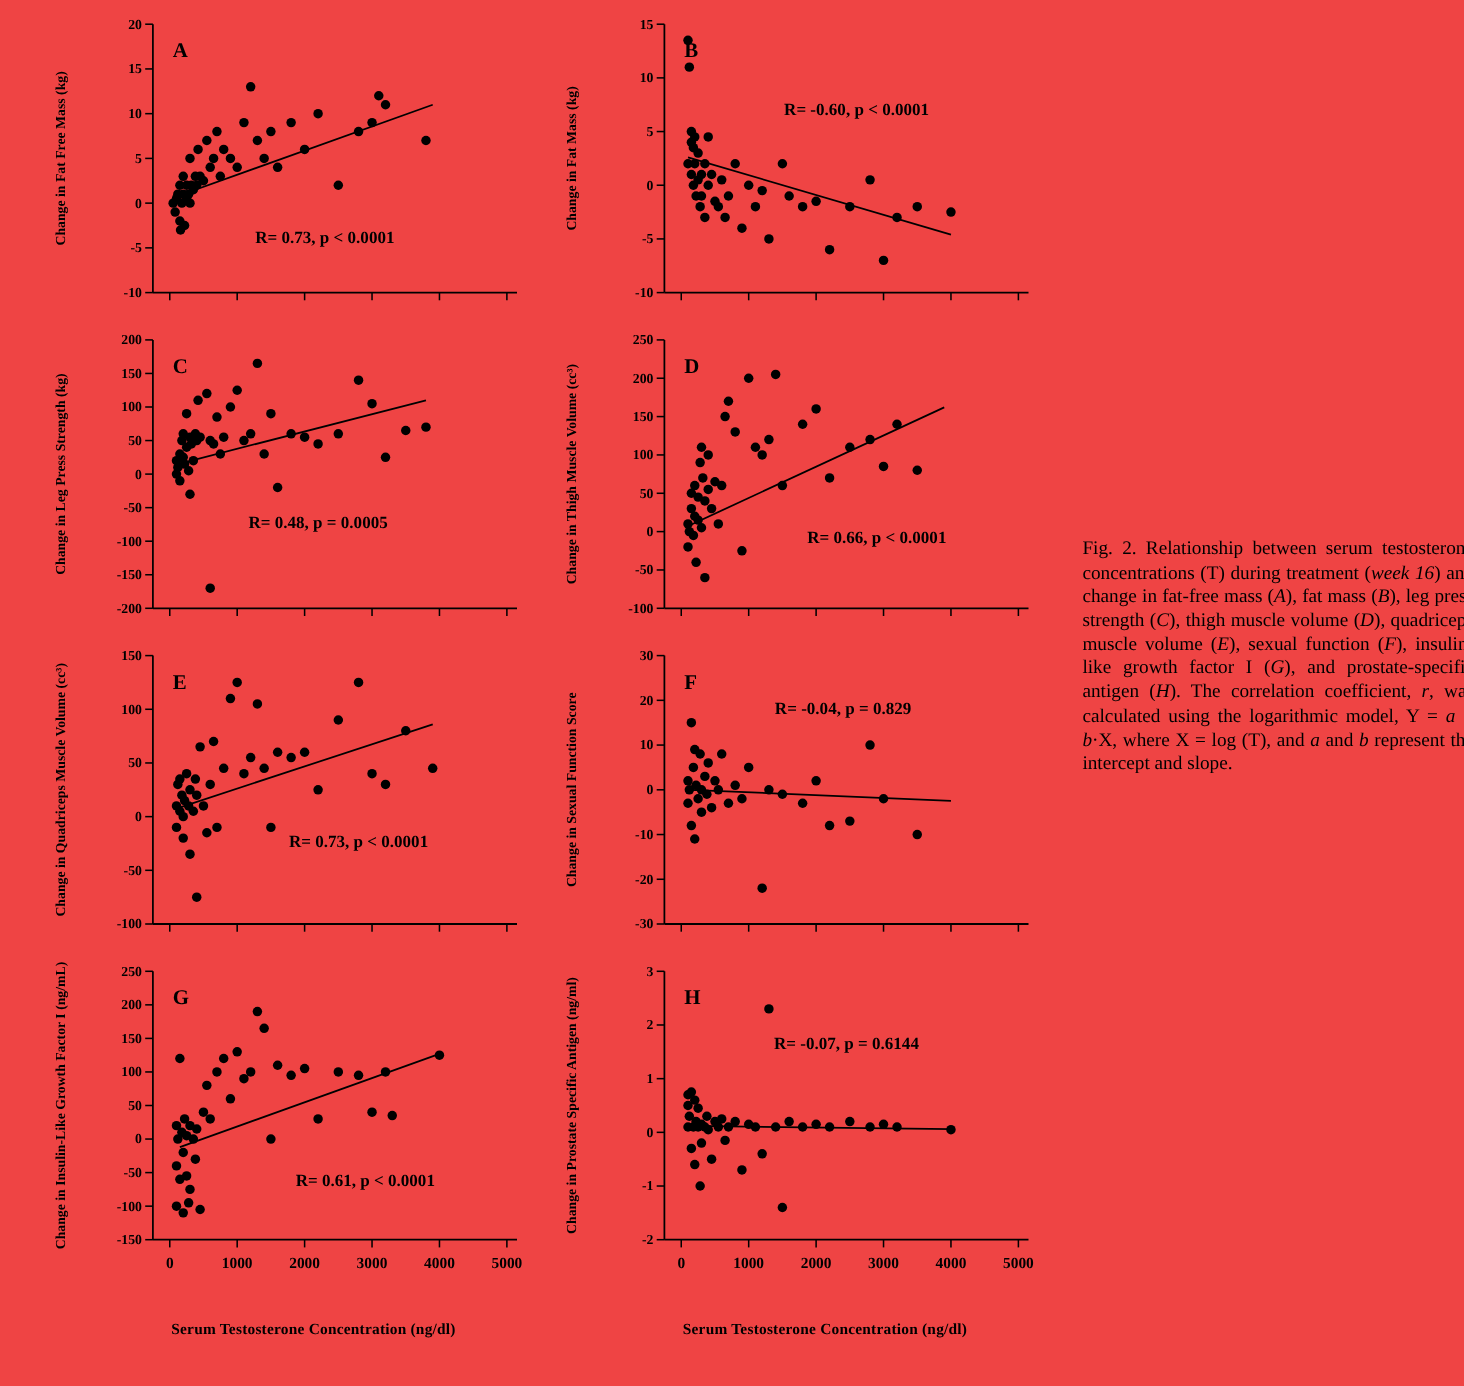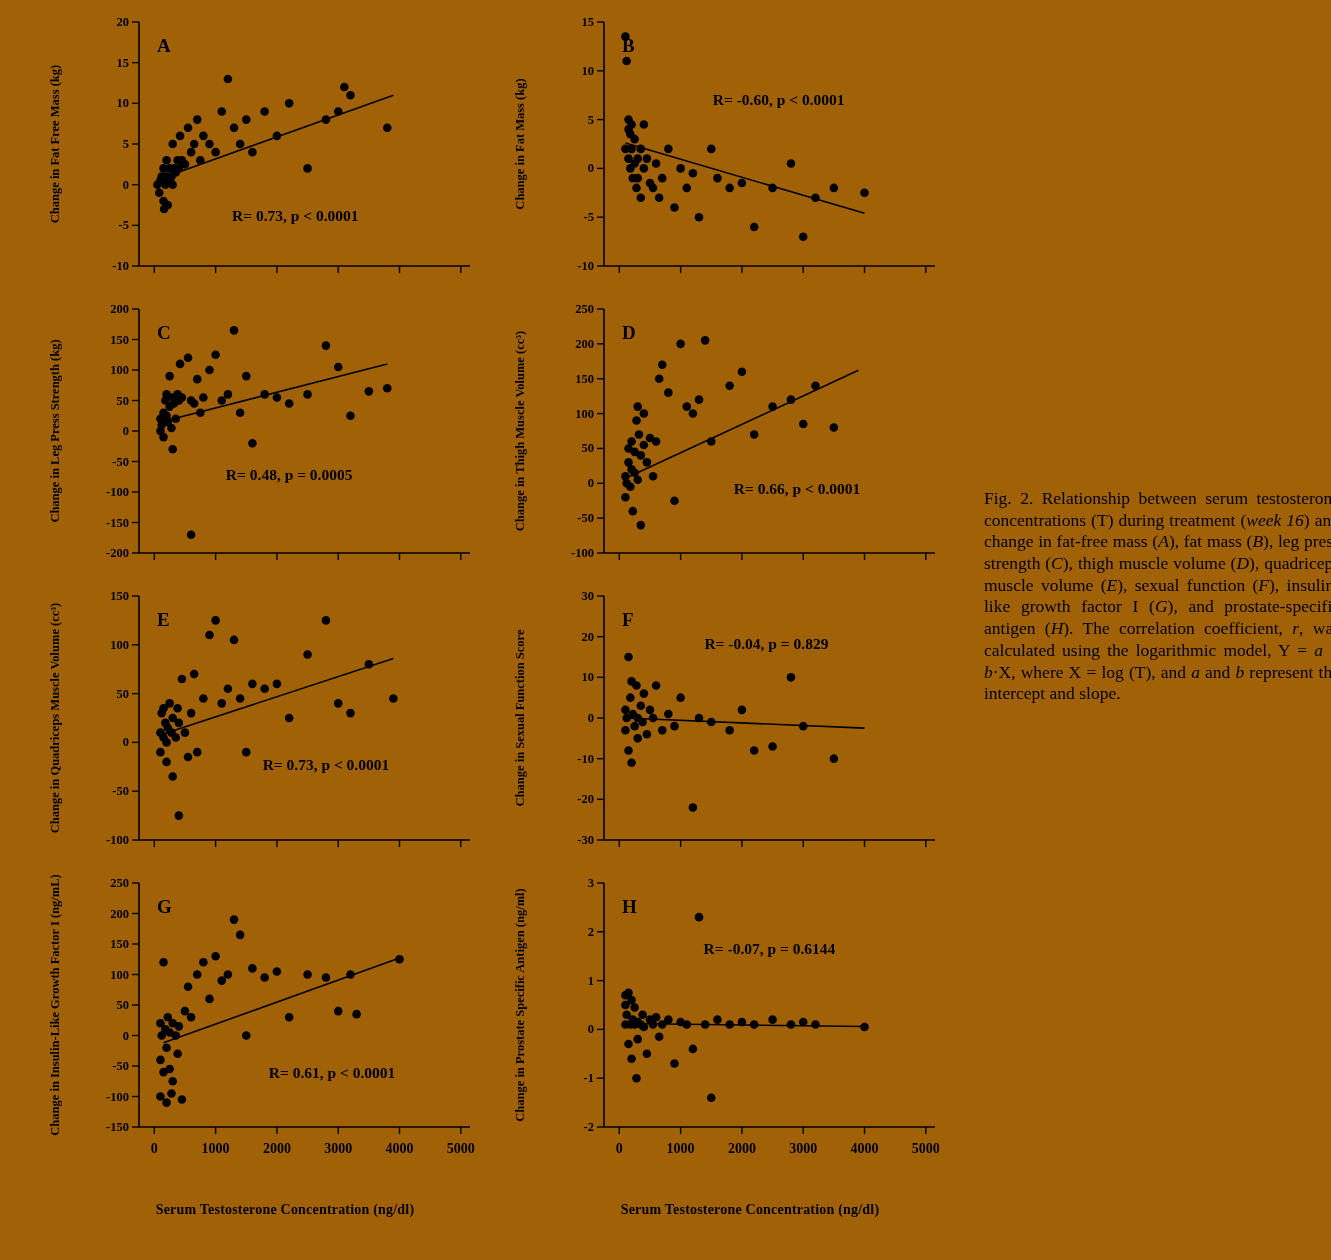--- a/index.html
+++ b/index.html
@@ -1,21 +1,21 @@
 <!DOCTYPE html>
 <html><head>
 <meta charset="utf-8">
 <style>
   * { margin: 0; padding: 0; box-sizing: border-box; }
   html, body { background: #ffffff; }
   .figure-root {
     position: relative;
     width: 1331px;
     height: 1260px;
-    background: #a16207;
+    background: #ef4444;
     color: #000000;
     font-family: "Liberation Serif", serif;
     overflow: hidden;
   }
   .charts-grid {
     position: absolute;
     left: 35px;
     top: 6px;
     display: grid;
     grid-template-columns: 465px 465px;

